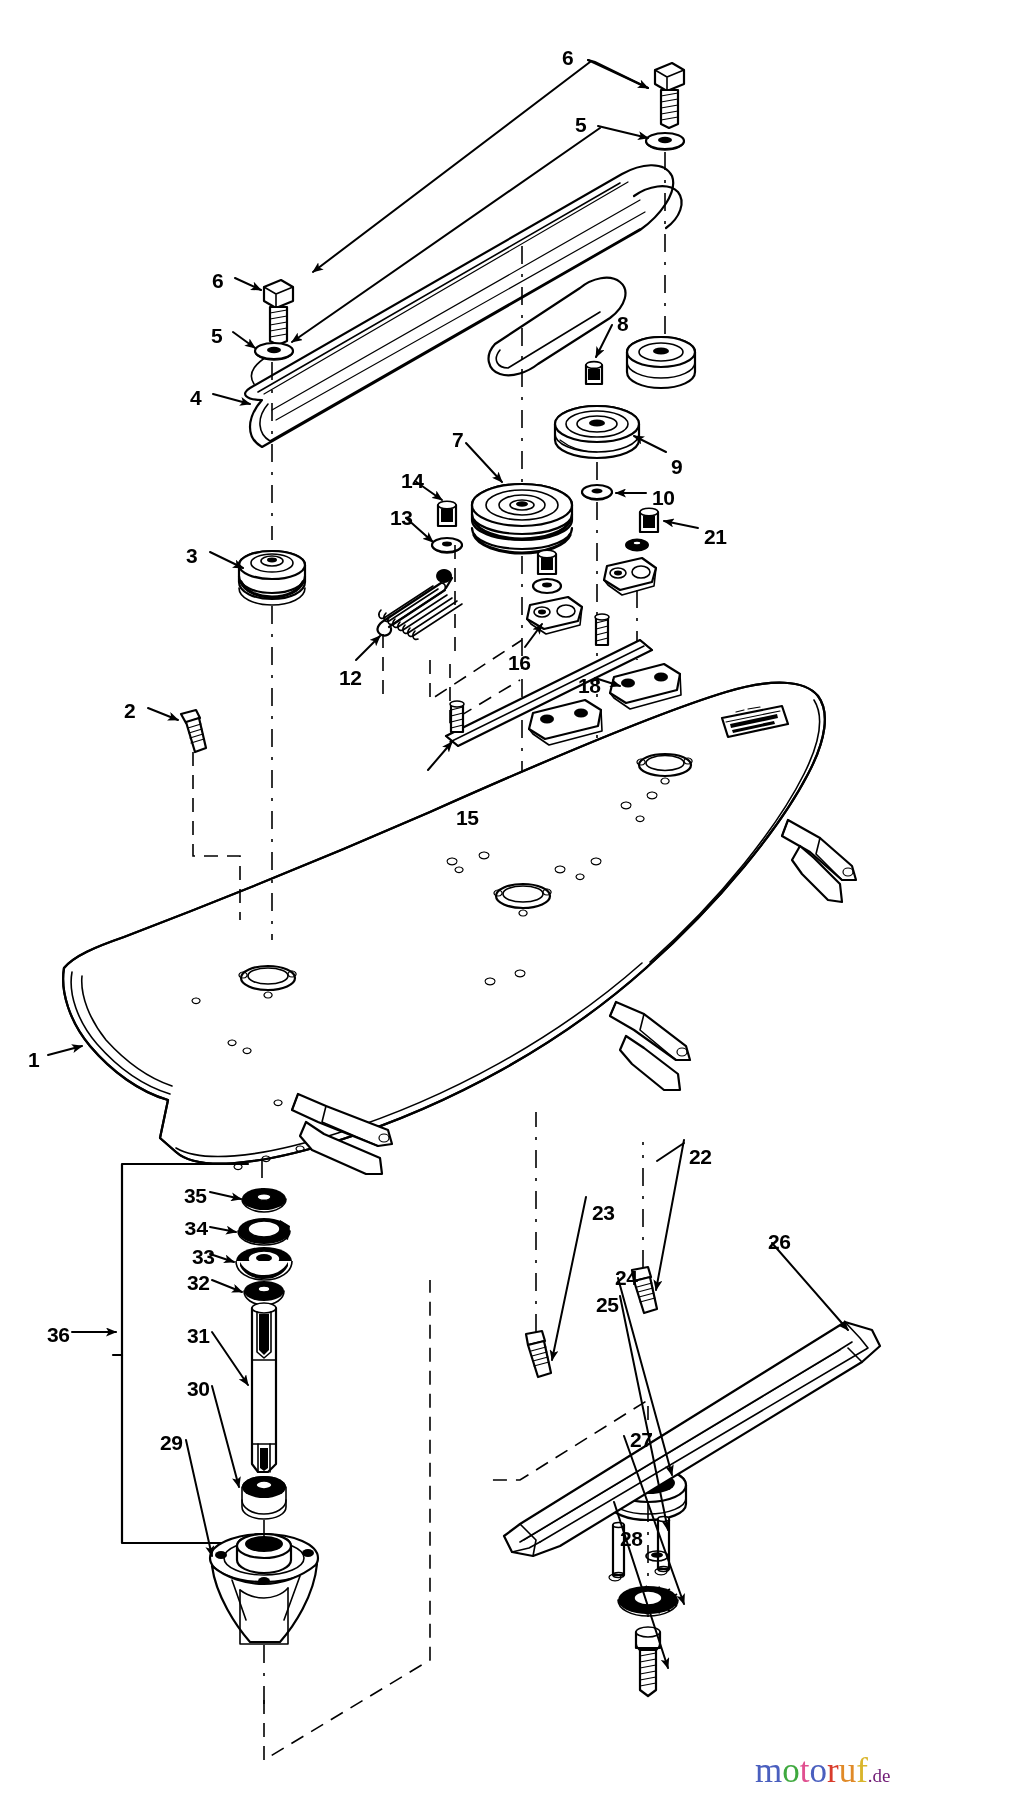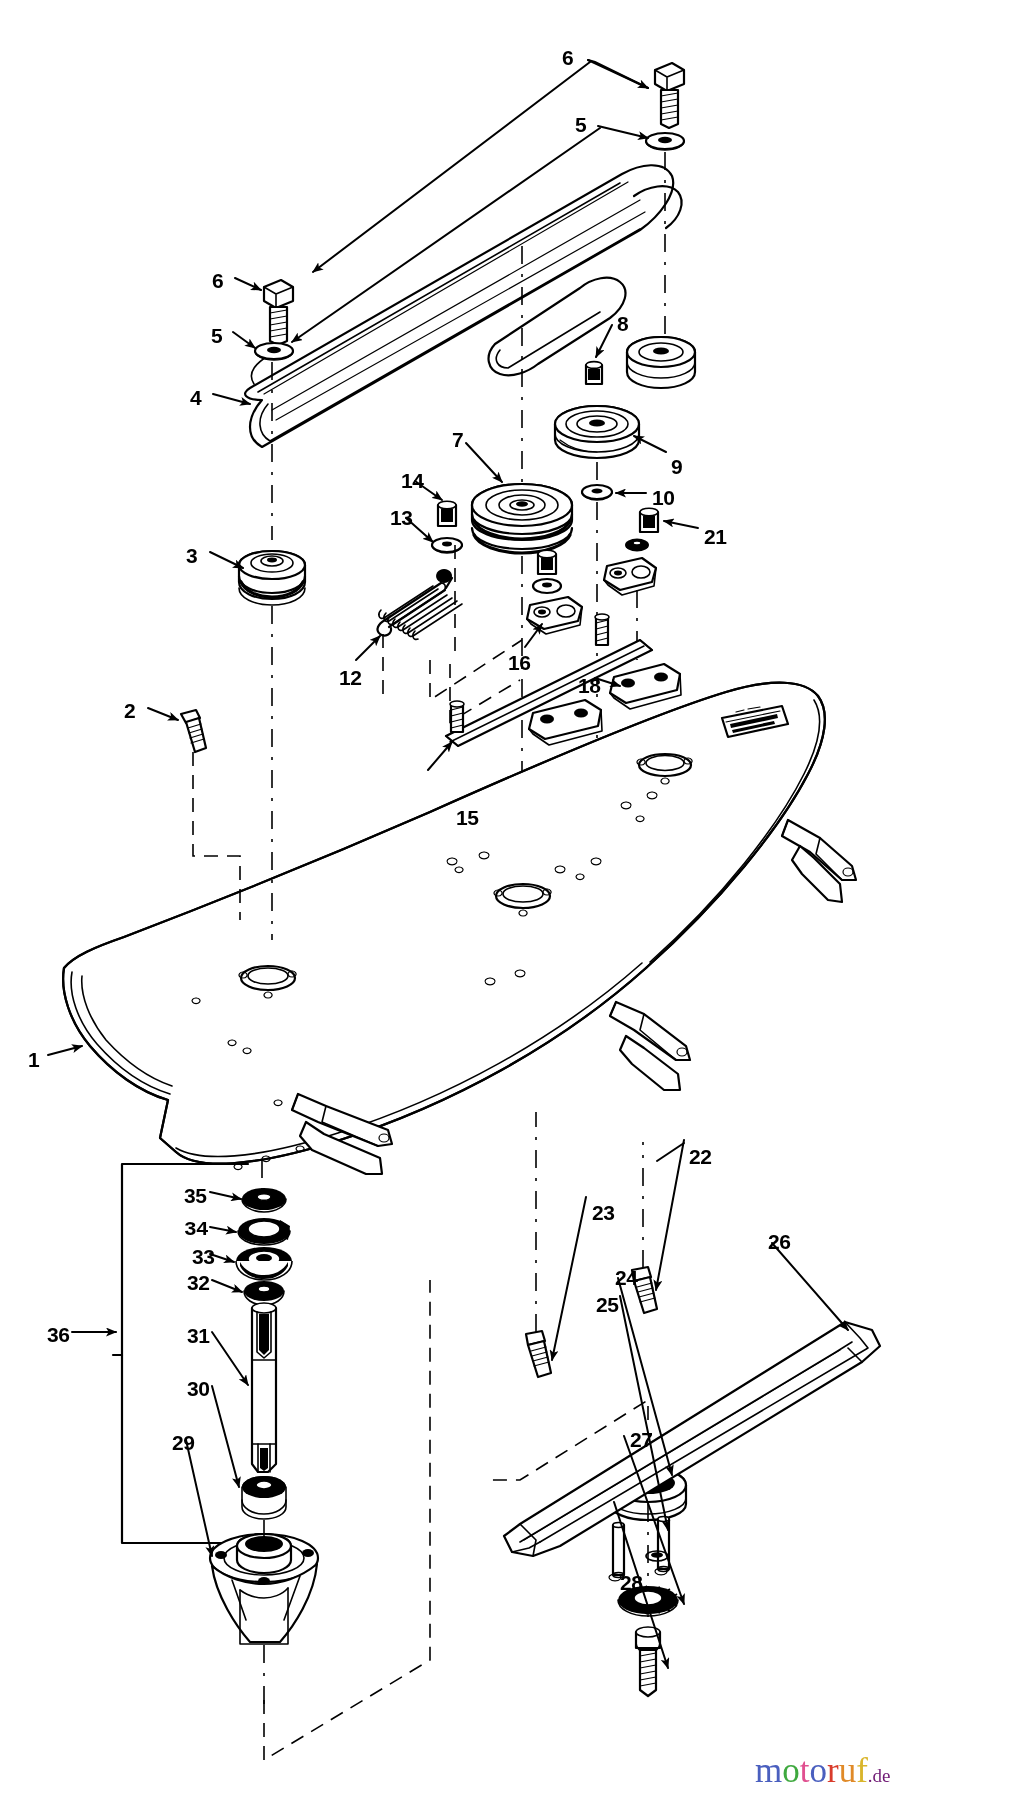--- a/index.html
+++ b/index.html
@@ -585,22 +585,22 @@
   <div class="callout" style="left:508px; top:652px;">16</div>
   <div class="callout" style="left:704px; top:526px;">21</div>
   <div class="callout" style="left:411px; top:807px;margin-left:45px;">15</div>
   <div class="callout" style="left:578px; top:675px;">18</div>
   <div class="callout" style="left:689px; top:1146px;">22</div>
   <div class="callout" style="left:592px; top:1202px;">23</div>
   <div class="callout" style="left:615px; top:1267px;">24</div>
   <div class="callout" style="left:596px; top:1285px;margin-top:9px;">25</div>
   <div class="callout" style="left:768px; top:1231px;">26</div>
   <div class="callout" style="left:630px; top:1429px;">27</div>
-  <div class="callout" style="left:620px; top:1572px;">28</div>
-  <div class="callout" style="left:160px; top:1432px;margin-left:12px;">29</div>
+  <div class="callout" style="left:620px; top:1528px;">28</div>
+  <div class="callout" style="left:160px; top:1432px;">29</div>
   <div class="callout" style="left:187px; top:1378px;">30</div>
   <div class="callout" style="left:187px; top:1325px;">31</div>
   <div class="callout" style="left:187px; top:1272px;">32</div>
   <div class="callout" style="left:192px; top:1246px;">33</div>
   <div class="callout" style="left:184px; top:1219px;font-family:Liberation Mono, monospace;">34</div>
   <div class="callout" style="left:184px; top:1185px;">35</div>
   <div class="callout" style="left:47px;  top:1324px;">36</div>
 
   <div id="watermark" style="left:755px; top:1751px;">
     <span class="ltr" style="color:#4a5fbf">m</span><span class="ltr" style="color:#3fa93f">o</span><span class="ltr" style="color:#e05090">t</span><span class="ltr" style="color:#4a5fbf">o</span><span class="ltr" style="color:#d93b2b">r</span><span class="ltr" style="color:#e08a28">u</span><span class="ltr" style="color:#d9b52b">f</span><span class="suffix">.de</span>

